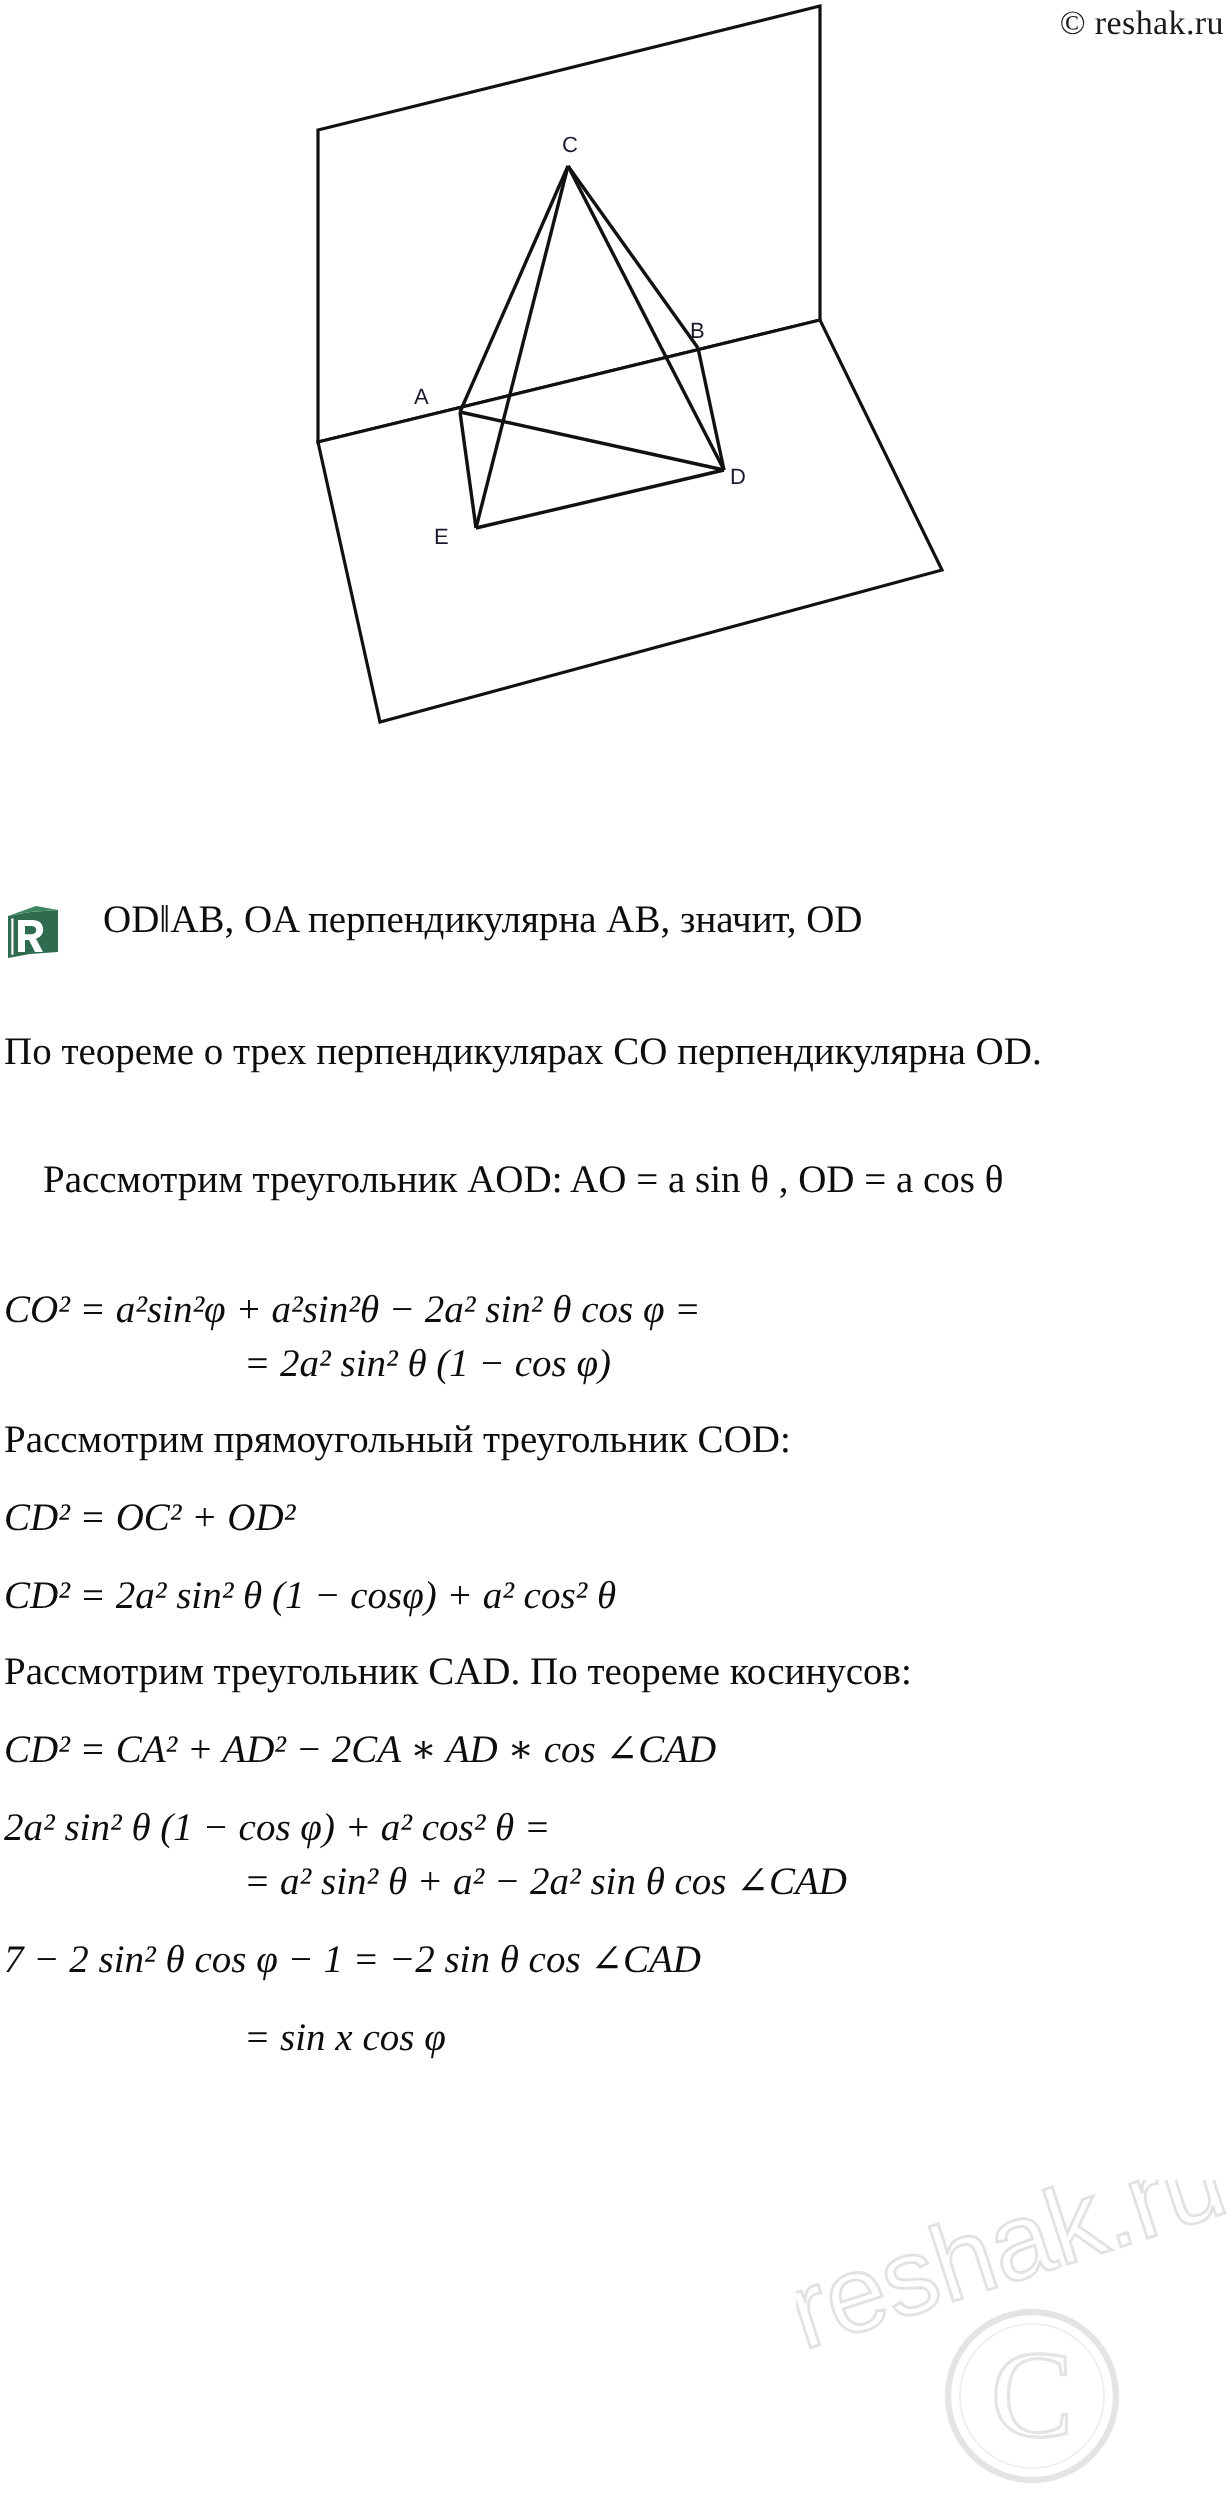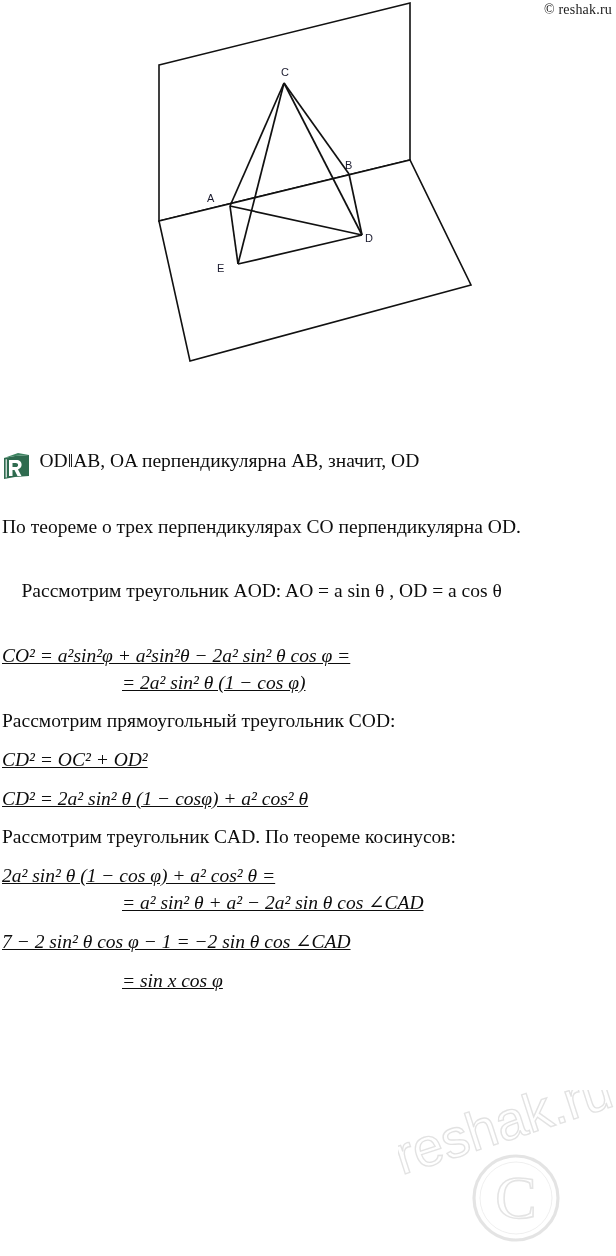--- a/index.html
+++ b/index.html
@@ -15,21 +15,21 @@
     color: #000000;
     overflow: hidden;
   }
 
   
   #copyright {
     position: absolute;
     top: 2px;
     right: 4px;
     font-family: "Liberation Serif", "DejaVu Serif", serif;
-    font-size: 14px;
+    font-size: 17px;
     color: #1a1a1a;
     letter-spacing: .2px;
   }
 
   
   #figure {
     position: absolute;
     top: 0;
     left: 0;
     width: 616px;
@@ -48,38 +48,38 @@
   .para {
     position: relative;
     font-size: 19.5px;
     line-height: 26px;
     color: #0d0d0d;
     margin: 0 0 12px 0;
     padding: 0 2px 0 2px;
     white-space: pre-wrap;
   }
   .para.first {
-    padding-left: 20px;
+    padding-left: 32px;
     text-indent: 0;
     margin-bottom: 14px;
   }
   .para.first .cont {
     display: block;
     margin-left: -40px;
   }
 
   .math {
     font-family: "Liberation Serif", "DejaVu Serif", serif;
     font-size: 19.5px;
     line-height: 27px;
     margin: 0 0 12px 0;
     padding: 0 2px;
     color: #0d0d0d;
   }
-  .math .v { font-style: italic; text-decoration: underline; }
+  .math .v { font-style: italic; }
   .mline { display: block; white-space: pre-wrap; }
   .mline.indent { padding-left: 120px; }
   .tight { margin-bottom: 2px; }
 
   
   #logo {
     position: absolute;
     left: 2px;
     top: 4px;
     width: 30px;
@@ -172,20 +172,23 @@
   <div class="math">
     <span class="mline v">CD² = OC² + OD²</span>
   </div>
 
   <div class="math">
     <span class="mline v">CD² = 2a² sin² θ (1 − cosφ) + a² cos² θ</span>
   </div>
 
   <div class="para">Рассмотрим треугольник CAD. По теореме косинусов:</div>
 
+  <div class="math">
+    <span class="mline v">CD² = CA² + AD² − 2CA ∗ AD ∗ cos ∠CAD</span>
+  </div>
 
   <div class="math">
     <span class="mline v">2a² sin² θ (1 − cos φ) + a² cos² θ =</span>
     <span class="mline indent v">= a² sin² θ + a² − 2a² sin θ cos ∠CAD</span>
   </div>
 
 
   <div class="math">
     <span class="mline v">7 − 2 sin² θ cos φ − 1 = −2 sin θ cos ∠CAD</span>
   </div>

